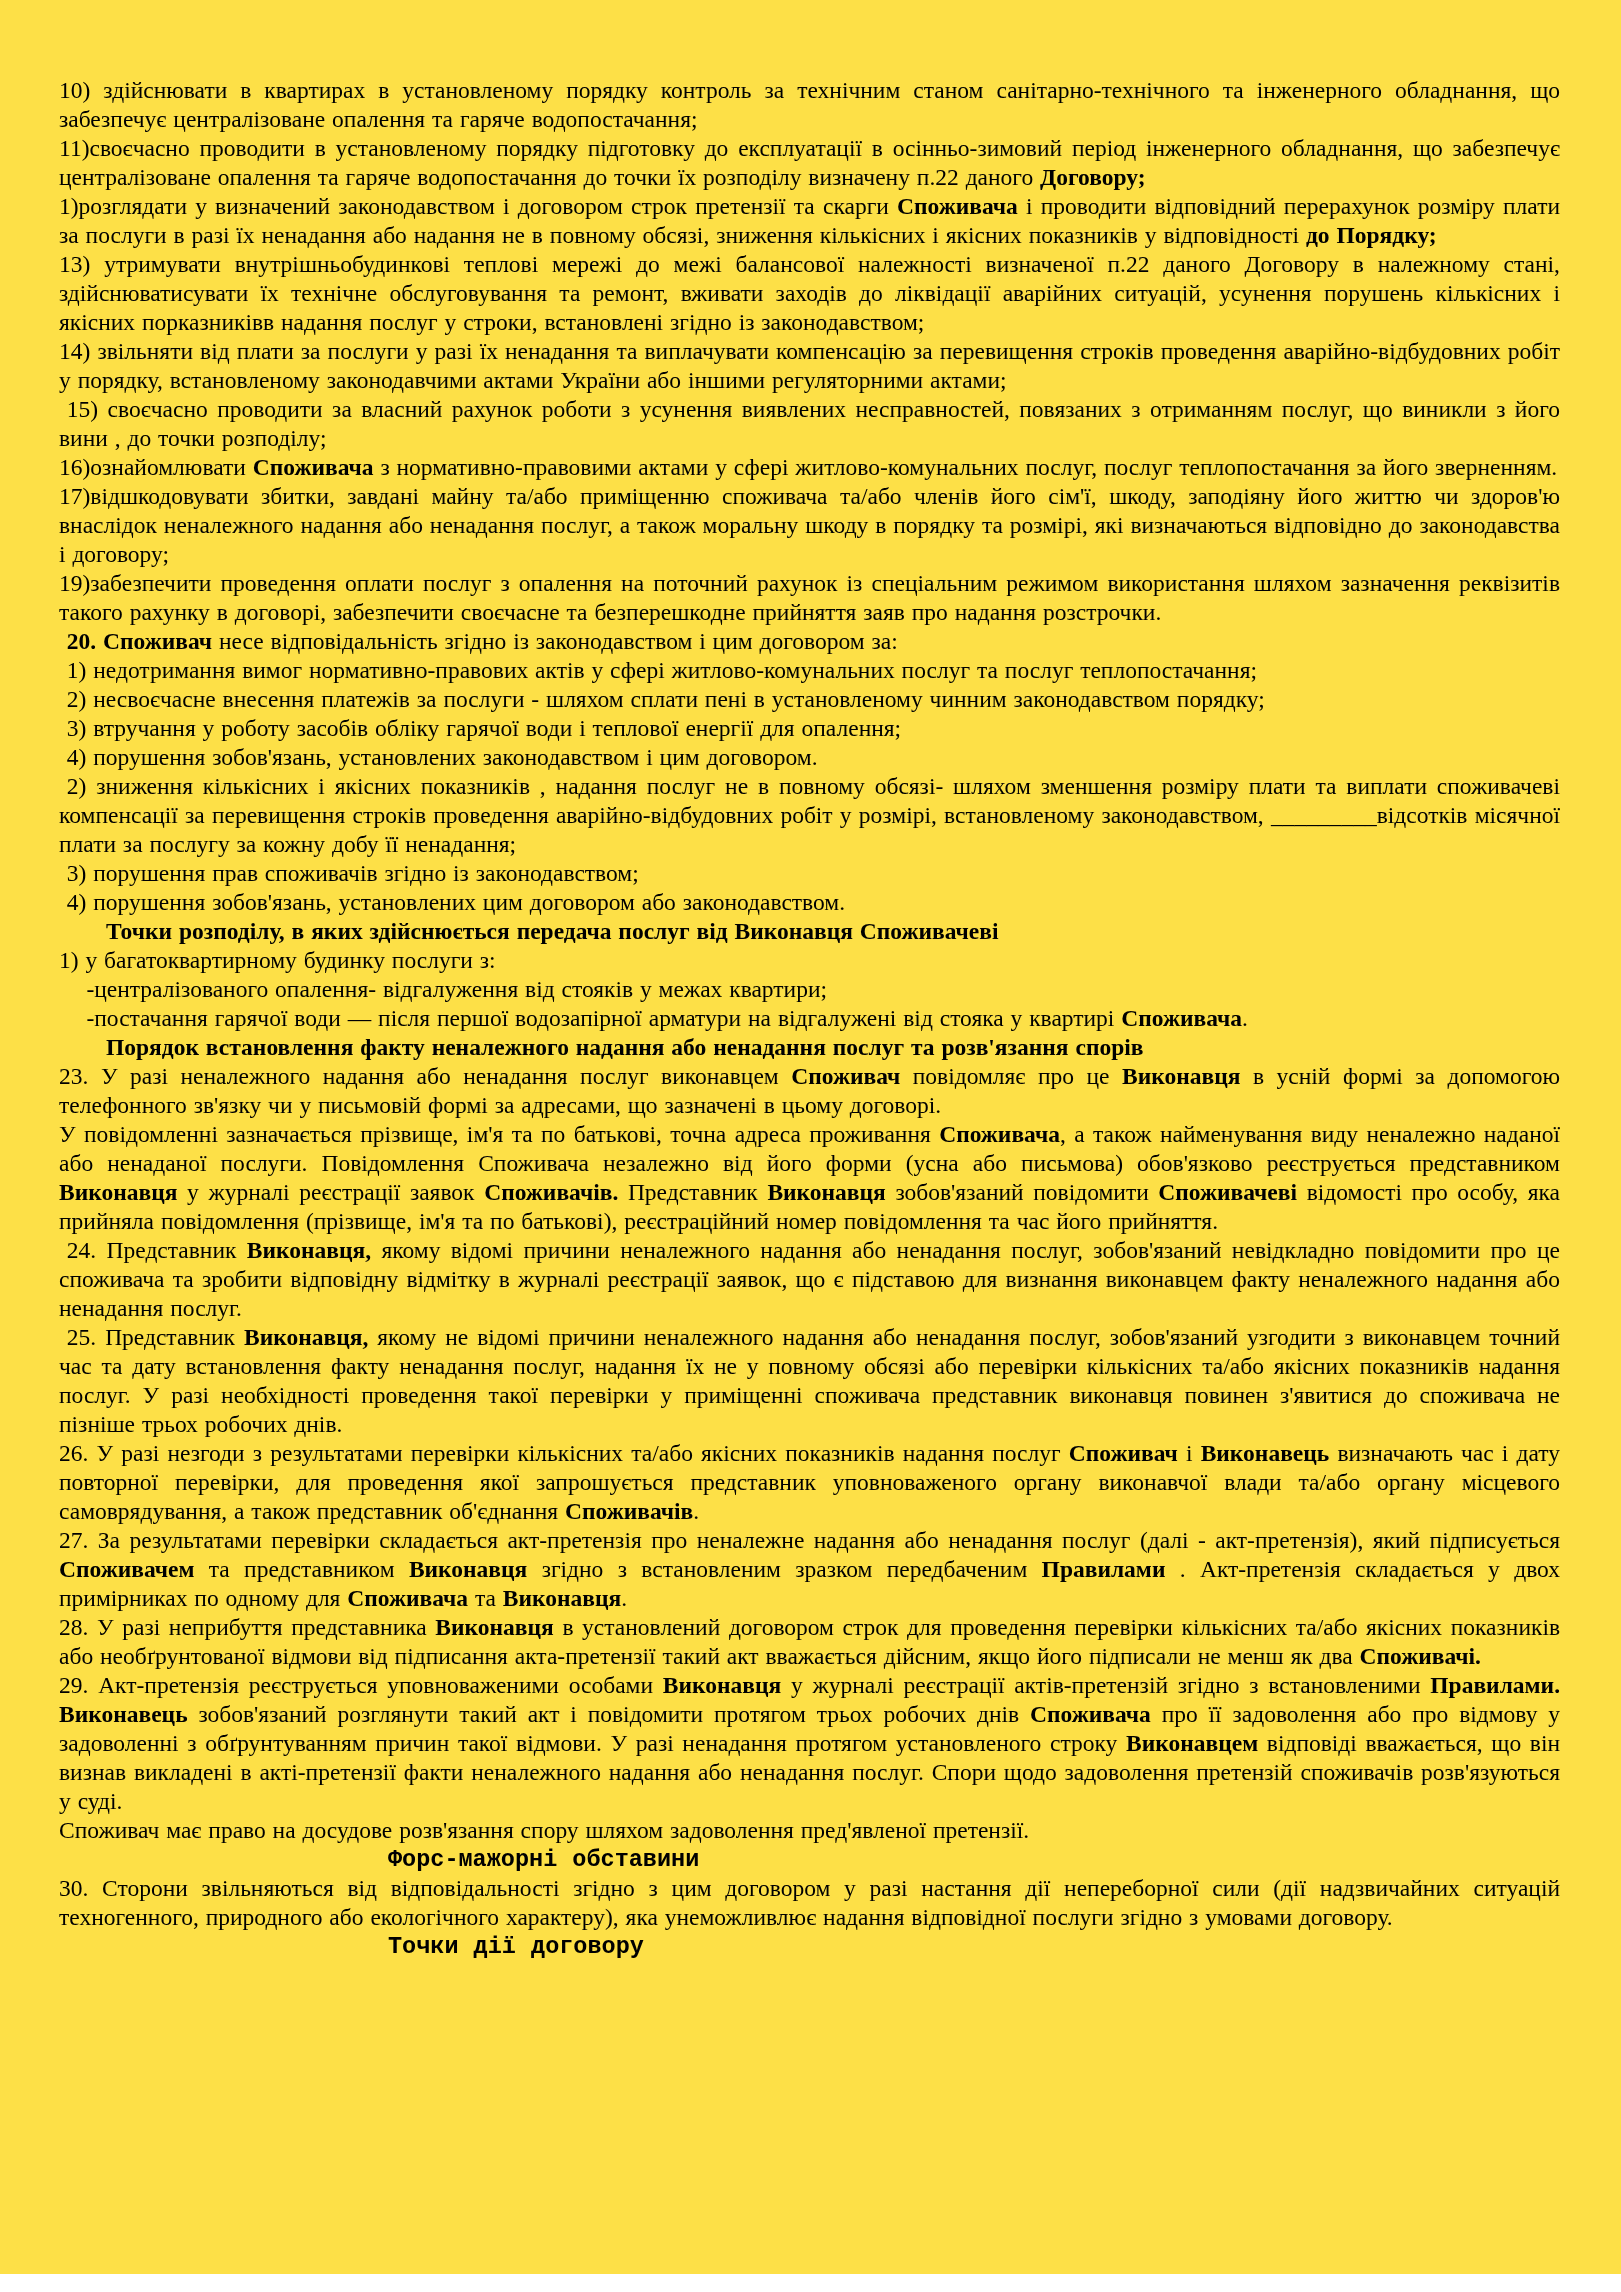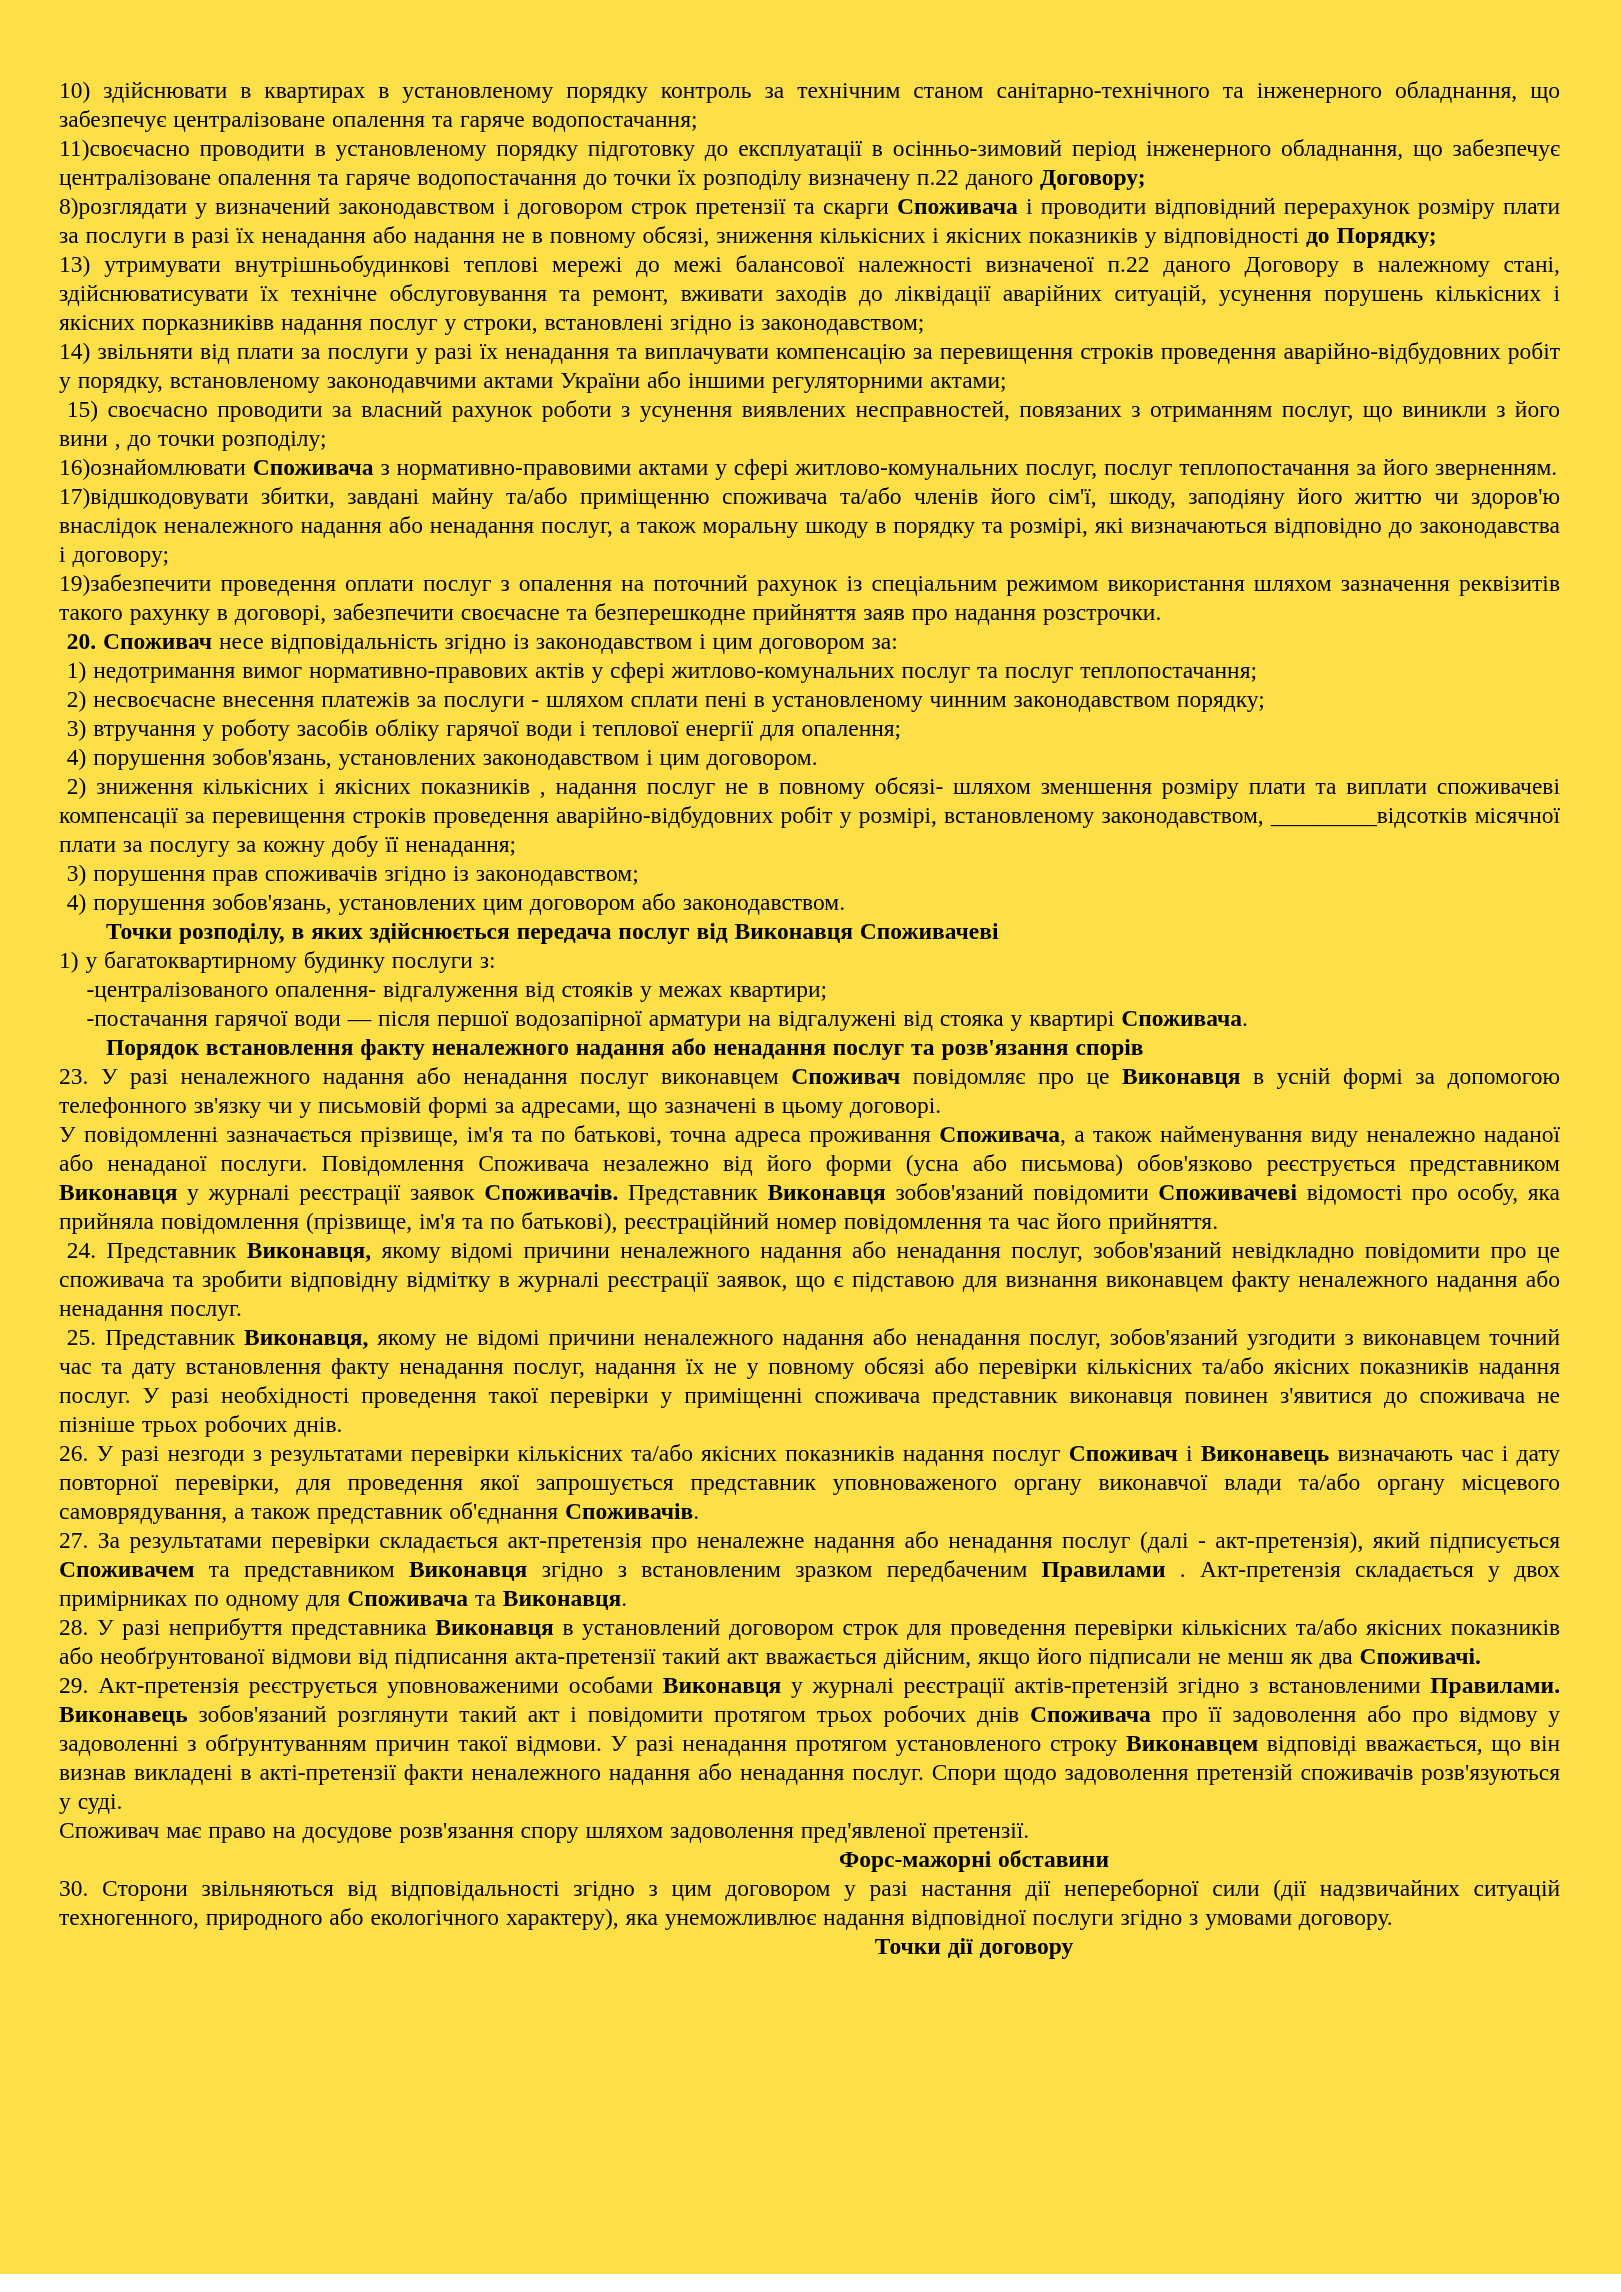--- a/index.html
+++ b/index.html
@@ -28,33 +28,34 @@
   .ind8  { text-indent: 7.8px; }
   .ind28 { text-indent: 27.4px; }
   .hA {
     font-weight: bold;
     text-align: left;
     margin-left: 47px;
     text-indent: 0;
   }
   .hB {
     font-weight: bold;
-    text-align: center;
+    text-align: left;
     margin-left: 329px;
     text-indent: 0;
+    font-family: Liberation Mono, monospace;
   }
 </style>
 </head>
 <body>
 
 <div class="page">
   <div class="content">
       <p class="para"><span>10) здійснювати в квартирах в установленому порядку контроль за технічним станом санітарно-технічного та інженерного обладнання, що забезпечує централізоване опалення та гаряче водопостачання;</span></p>
       <p class="para"><span>11)своєчасно проводити в установленому порядку підготовку до експлуатації в осінньо-зимовий період інженерного обладнання, що забезпечує централізоване опалення та гаряче водопостачання до точки їх розподілу визначену п.22 даного </span><span class="b">Договору;</span></p>
-      <p class="para"><span>8)розглядати у визначений законодавством і договором строк претензії та скарги </span><span class="b">Споживача</span><span> і проводити відповідний перерахунок розміру плати за послуги в разі їх ненадання або надання не в повному обсязі, зниження кількісних і якісних показників у відповідності </span><span class="b">до Порядку;</span></p>
+      <p class="para"><span>1)розглядати у визначений законодавством і договором строк претензії та скарги </span><span class="b">Споживача</span><span> і проводити відповідний перерахунок розміру плати за послуги в разі їх ненадання або надання не в повному обсязі, зниження кількісних і якісних показників у відповідності </span><span class="b">до Порядку;</span></p>
       <p class="para"><span>13) утримувати внутрішньобудинкові теплові мережі до межі балансової належності визначеної п.22 даного Договору в належному стані, здійснюватисувати їх технічне обслуговування та ремонт, вживати заходів до ліквідації аварійних ситуацій, усунення порушень кількісних і якісних порказниківв надання послуг у строки, встановлені згідно із законодавством;</span></p>
       <p class="para"><span>14) звільняти від плати за послуги у разі їх ненадання та виплачувати компенсацію за перевищення строків проведення аварійно-відбудовних робіт у порядку, встановленому законодавчими актами України або іншими регуляторними актами;</span></p>
       <p class="para ind8"><span>15) своєчасно проводити за власний рахунок роботи з усунення виявлених несправностей, повязаних з отриманням послуг, що виникли з його вини , до точки розподілу;</span></p>
       <p class="para"><span>16)ознайомлювати </span><span class="b">Споживача</span><span> з нормативно-правовими актами у сфері житлово-комунальних послуг, послуг теплопостачання за його зверненням.</span></p>
       <p class="para"><span>17)відшкодовувати збитки, завдані майну та/або приміщенню споживача та/або членів його сім'ї, шкоду, заподіяну його життю чи здоров'ю внаслідок неналежного надання або ненадання послуг, а також моральну шкоду в порядку та розмірі, які визначаються відповідно до законодавства і договору;</span></p>
       <p class="para"><span>19)забезпечити проведення оплати послуг з опалення на поточний рахунок із спеціальним режимом використання шляхом зазначення реквізитів такого рахунку в договорі, забезпечити своєчасне та безперешкодне прийняття заяв про надання розстрочки.</span></p>
       <p class="para ind8"><span class="b">20. Споживач</span><span> несе відповідальність згідно із законодавством і цим договором за:</span></p>
       <p class="para ind8"><span>1) недотримання вимог нормативно-правових актів у сфері житлово-комунальних послуг та послуг теплопостачання;</span></p>
       <p class="para ind8"><span>2) несвоєчасне внесення платежів за послуги - шляхом сплати пені в установленому чинним законодавством порядку;</span></p>
       <p class="para ind8"><span>3) втручання у роботу засобів обліку гарячої води і теплової енергії для опалення;</span></p>

